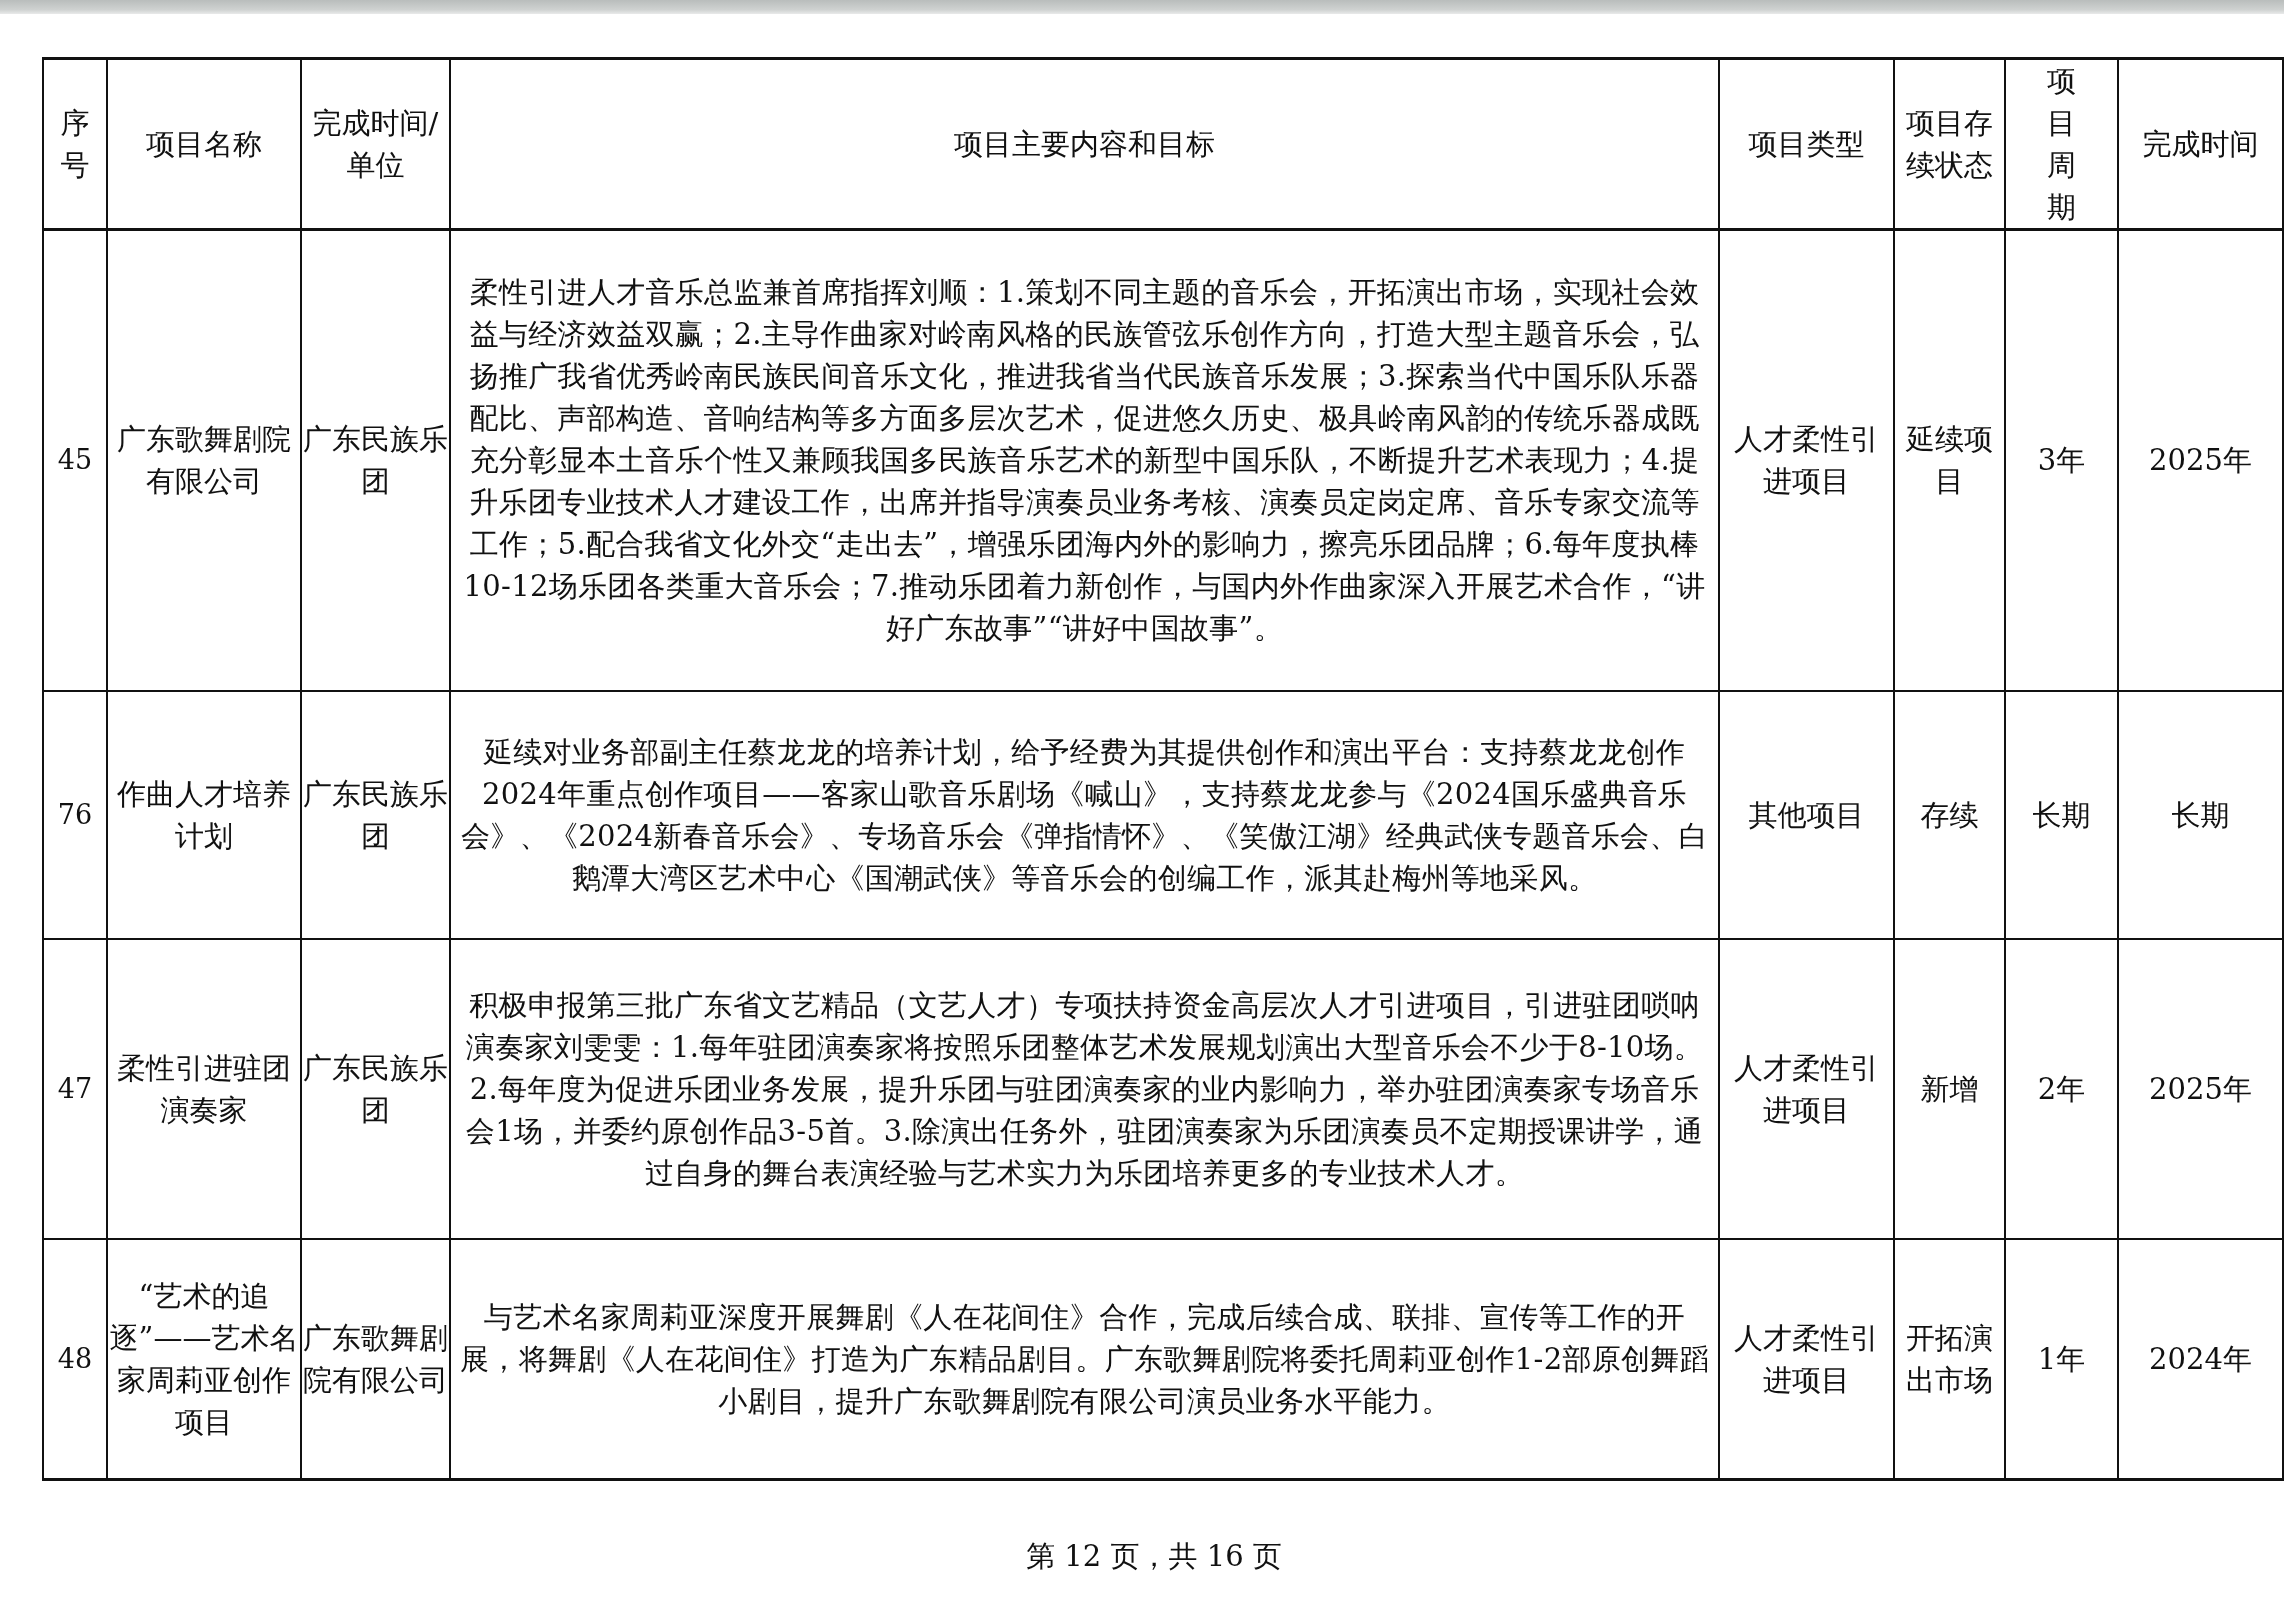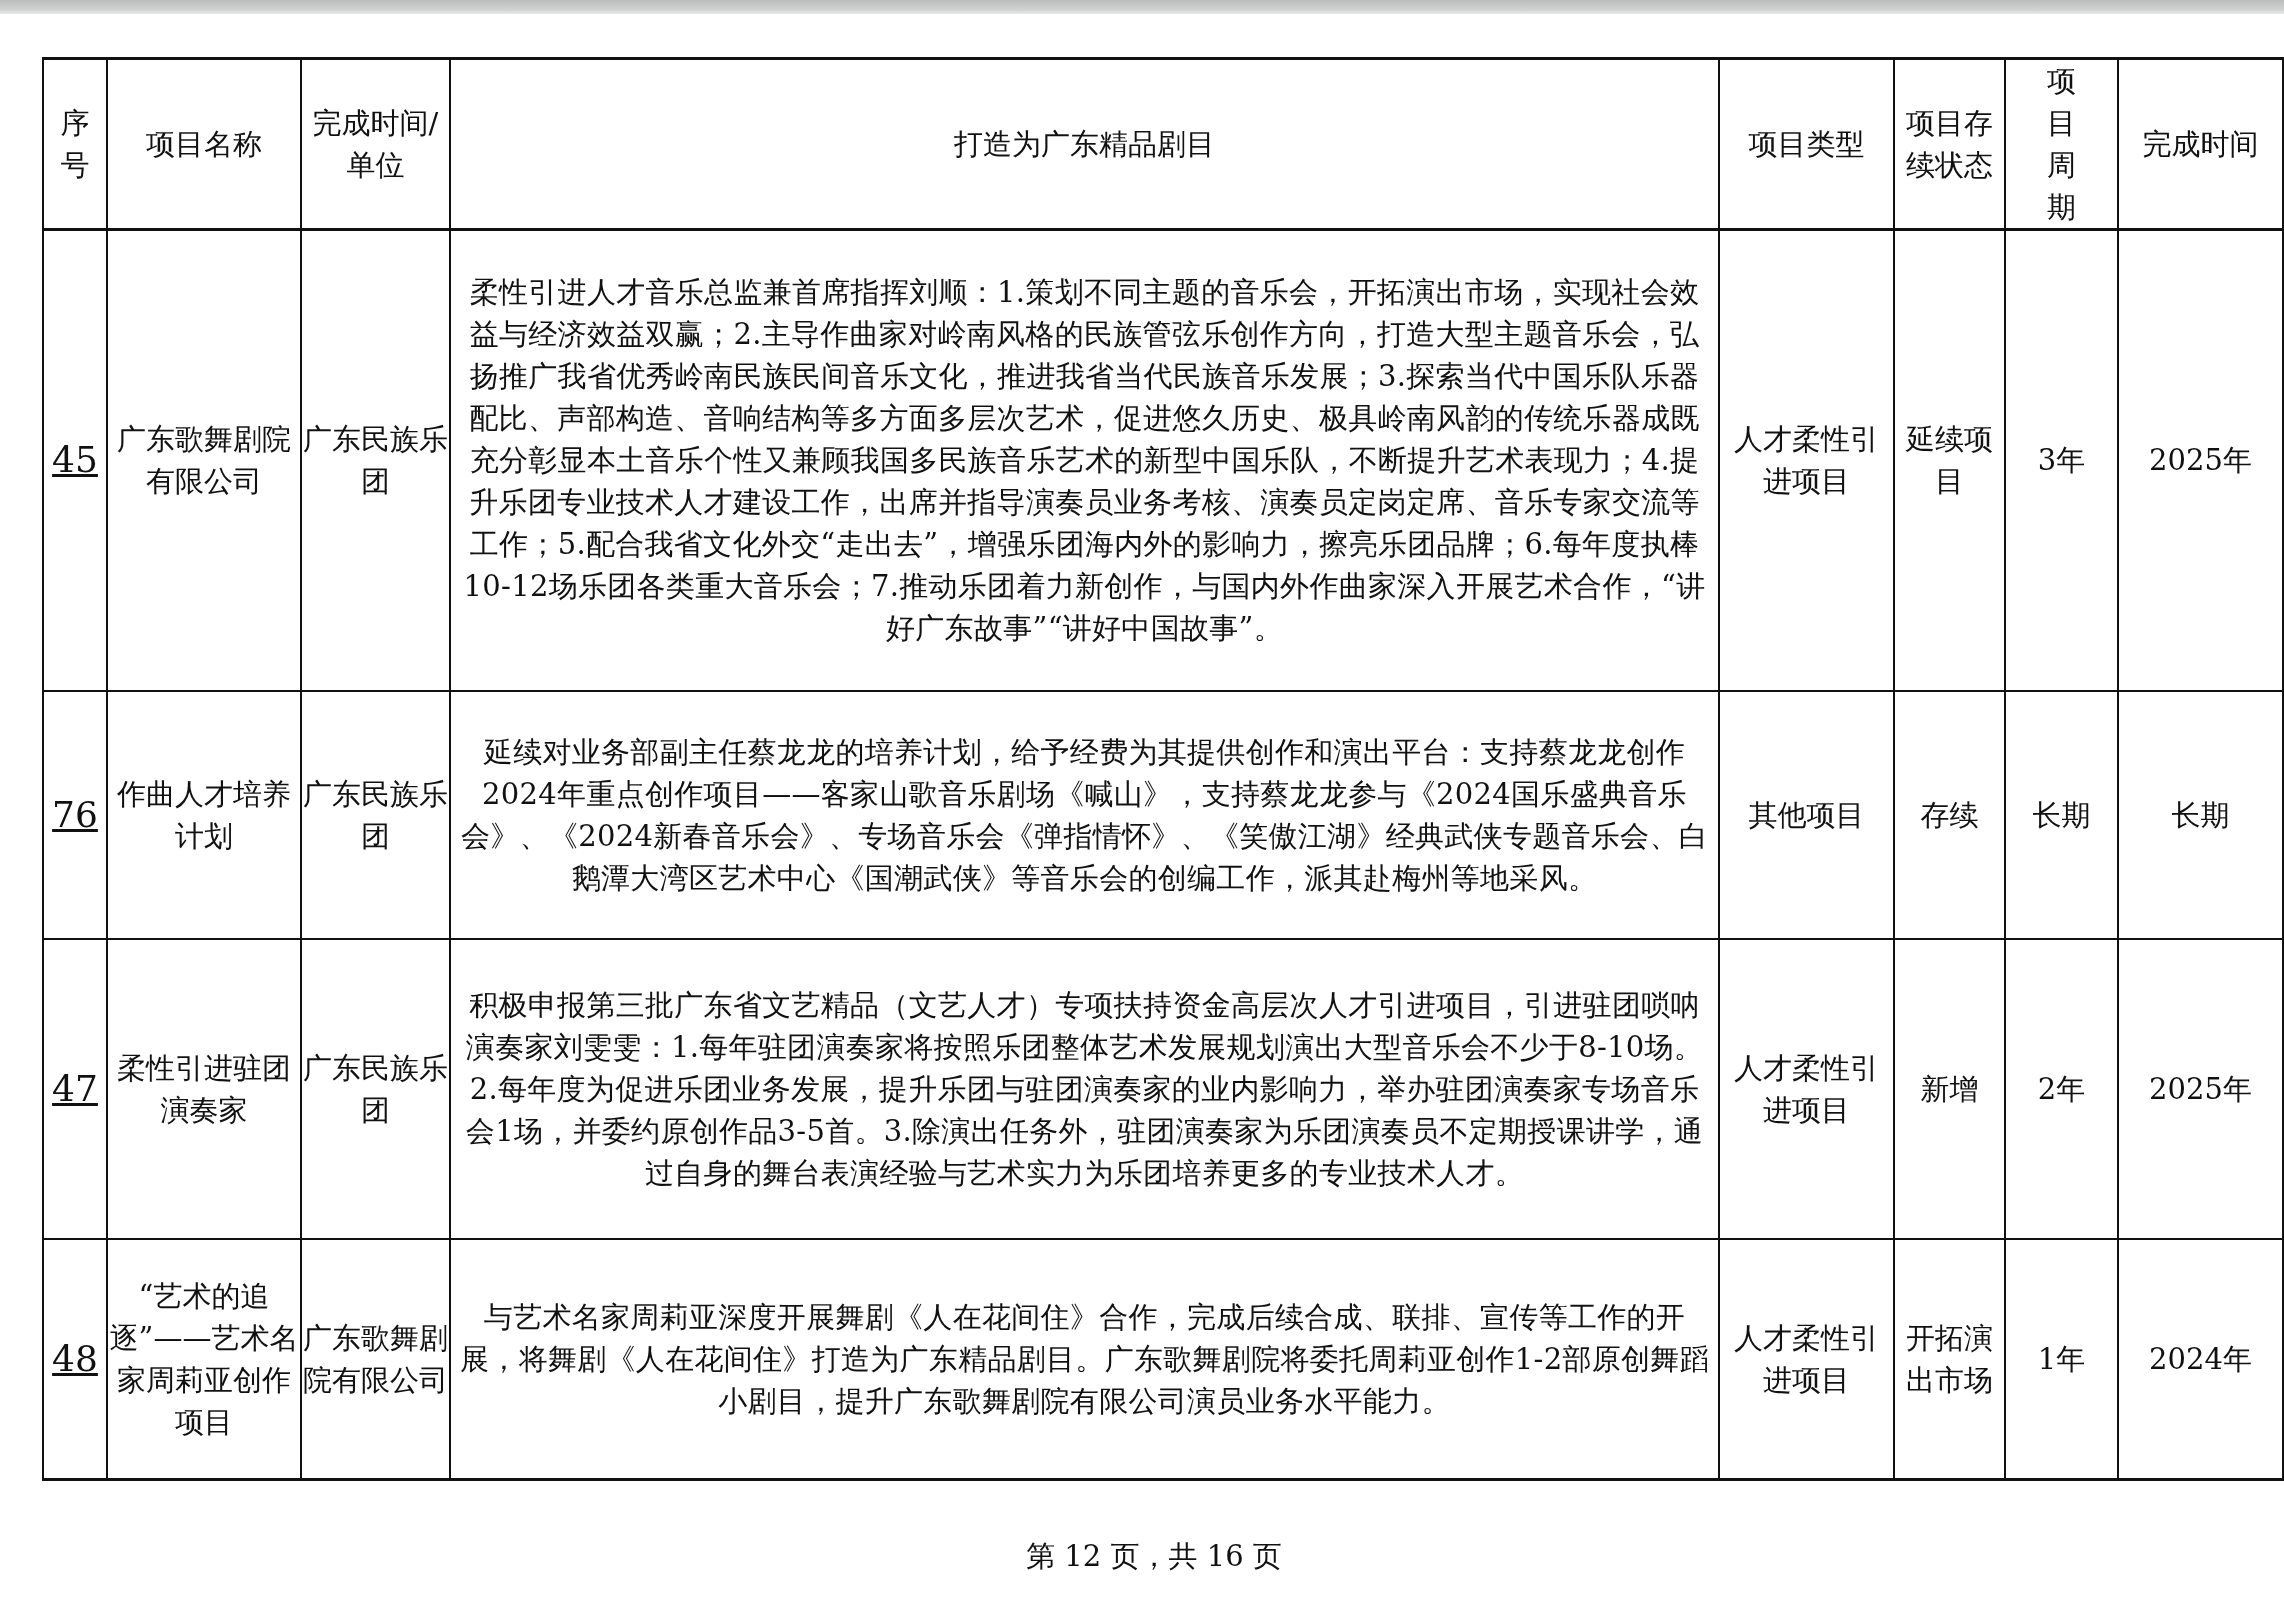--- a/index.html
+++ b/index.html
@@ -25,21 +25,21 @@
     text-align:center;
     font-weight:normal;
   }
   table.grid tr.head { height:126px; }
   table.grid th {
     font-family: "DejaVu Sans", "Liberation Sans", sans-serif;
     font-size:29px; line-height:42px;
     border-top-width:3.9px; border-bottom-width:3.9px;
   }
   .cell { font-size:29px; line-height:42px; padding:0 5.2px; }
-  .seq { font-size:36px;text-decoration:underline; }
+  .seq { font-size:27px; }
   .content {
     text-align:right;
     font-size:29px; line-height:42px;
     padding:0 9px 0 9px !important;
     letter-spacing:0.3px;
   }
   tr.r45 { height:461px; }
   tr.r46 { height:248px; }
   tr.r47 { height:300px; }
   tr.r48 { height:241px; }
@@ -64,21 +64,21 @@
     <col style="width:111px">
     <col style="width:113px">
     <col style="width:165px">
   </colgroup>
   <tbody>
       <tr class="head">
     <th style="white-space:pre-line;">序
 号</th>
     <th>项目名称</th>
     <th style="padding:0 3.9px;">完成时间/单位</th>
-    <th>打造为广东精品剧目</th>
+    <th>项目主要内容和目标</th>
     <th>项目类型</th>
     <th style="padding:0 2.6px;text-align:center;">项目存续状态</th>
     <th style="padding:0 36px;">项目周期</th>
     <th>完成时间</th>
   </tr>
 
   <tr class="r45">
     <td class="cell seq">45</td>
     <td class="cell">广东歌舞剧院有限公司</td>
     <td class="cell">广东民族乐团</td>

